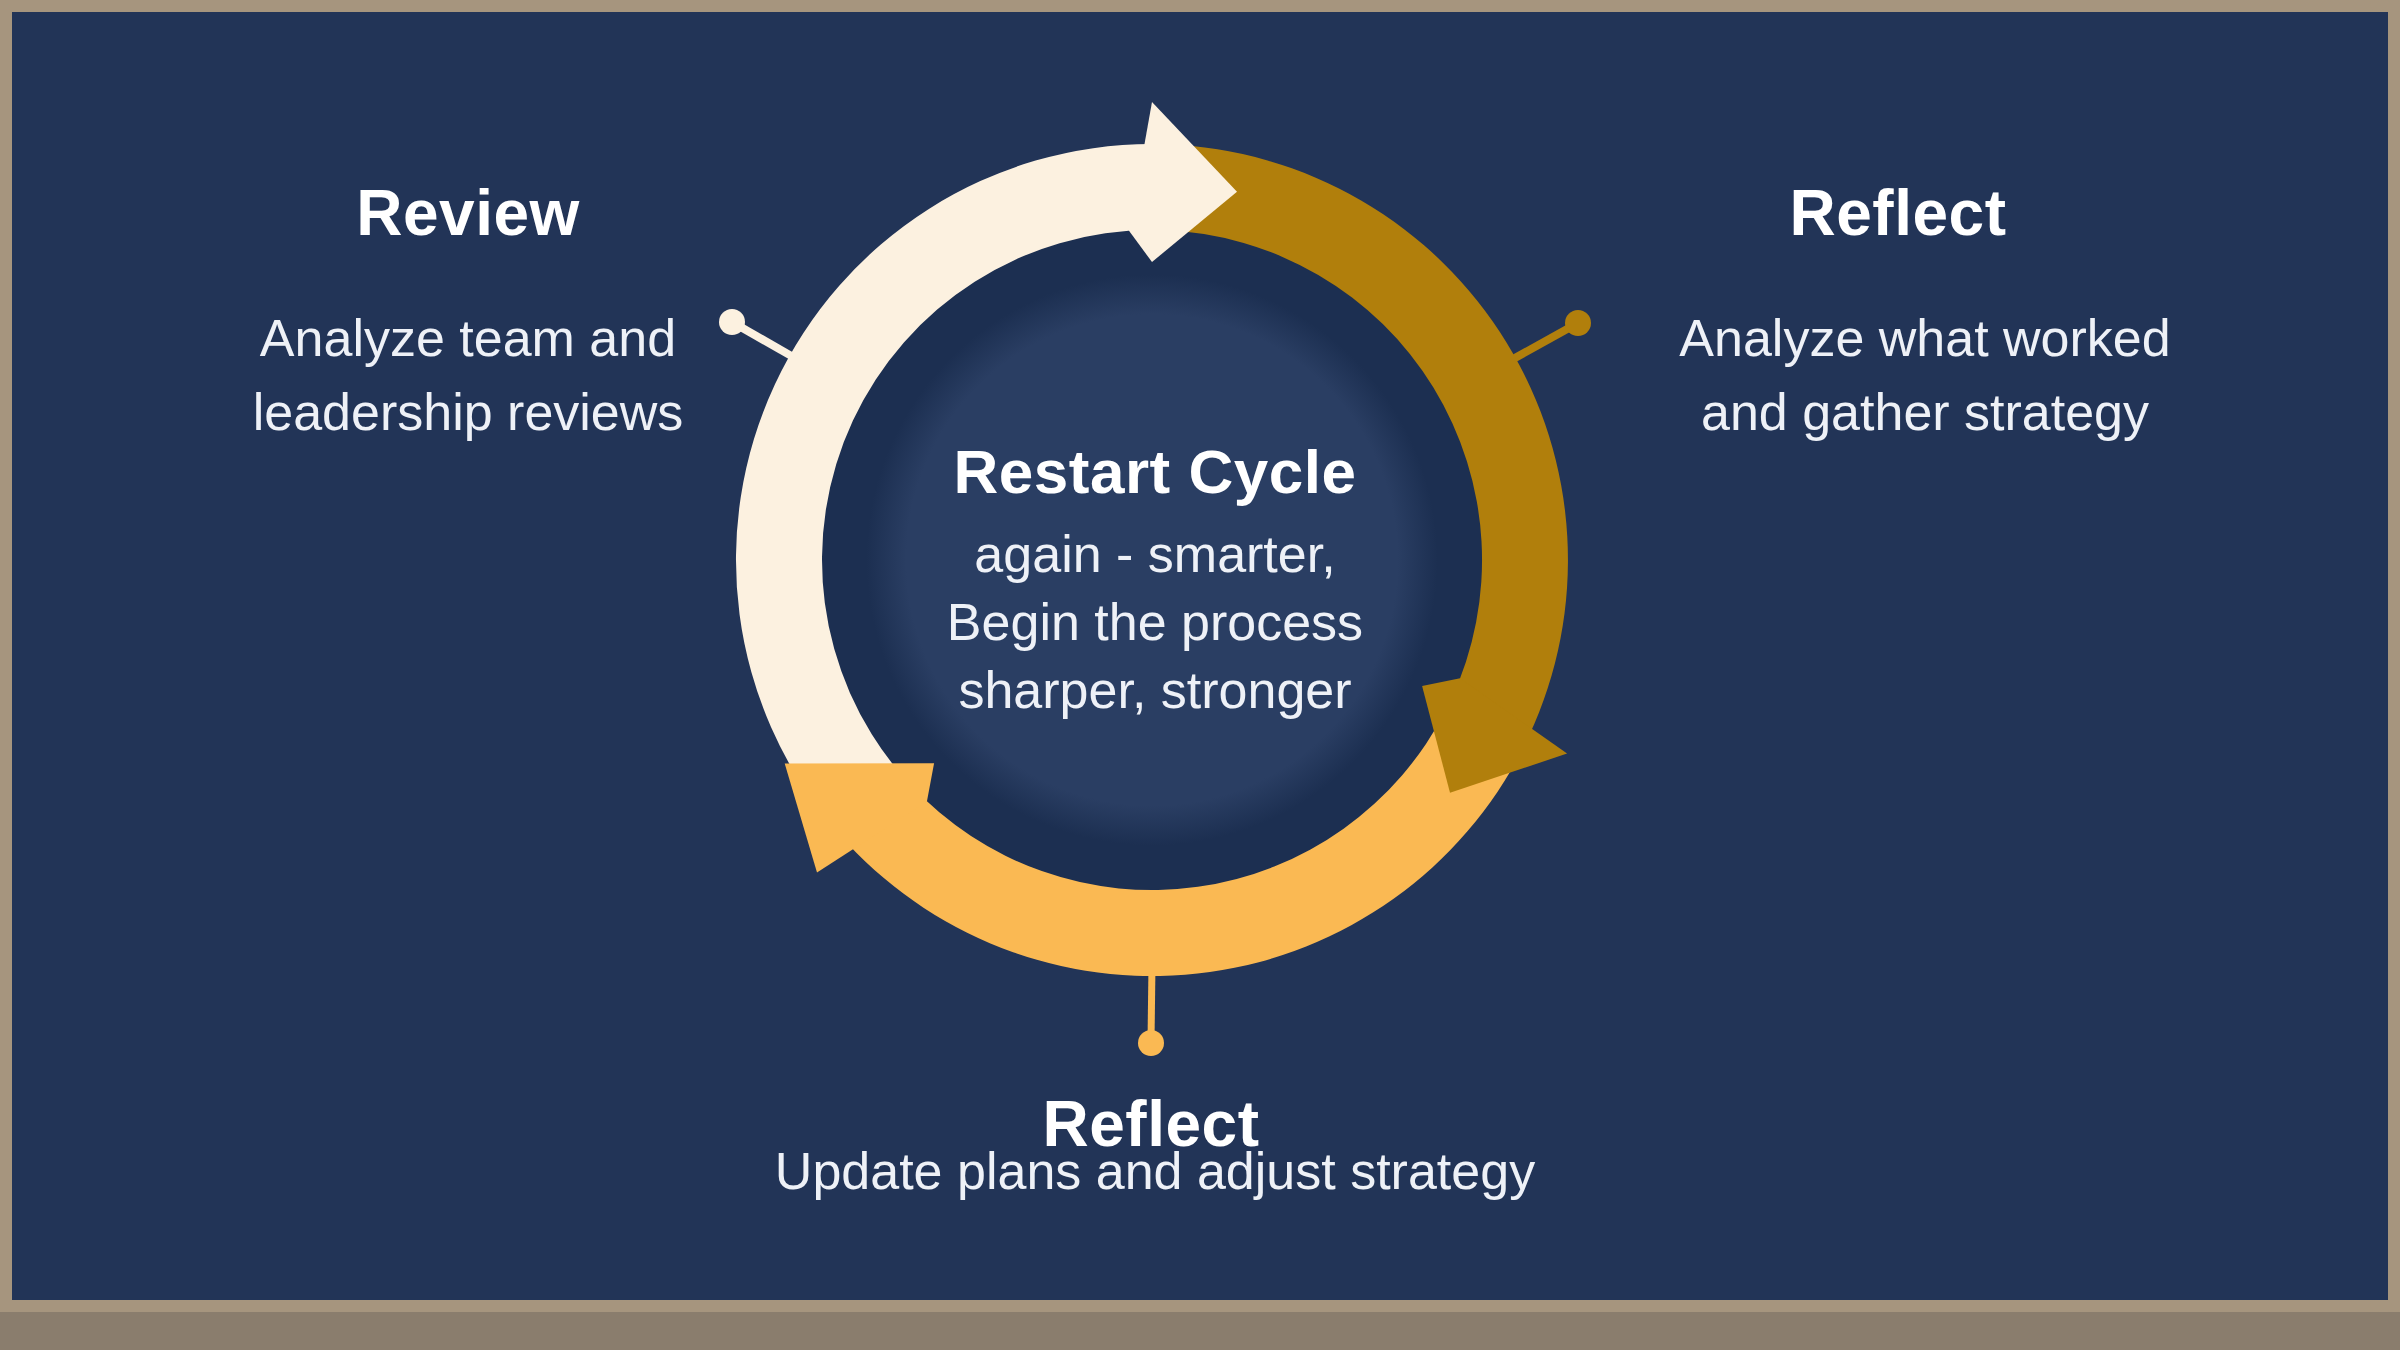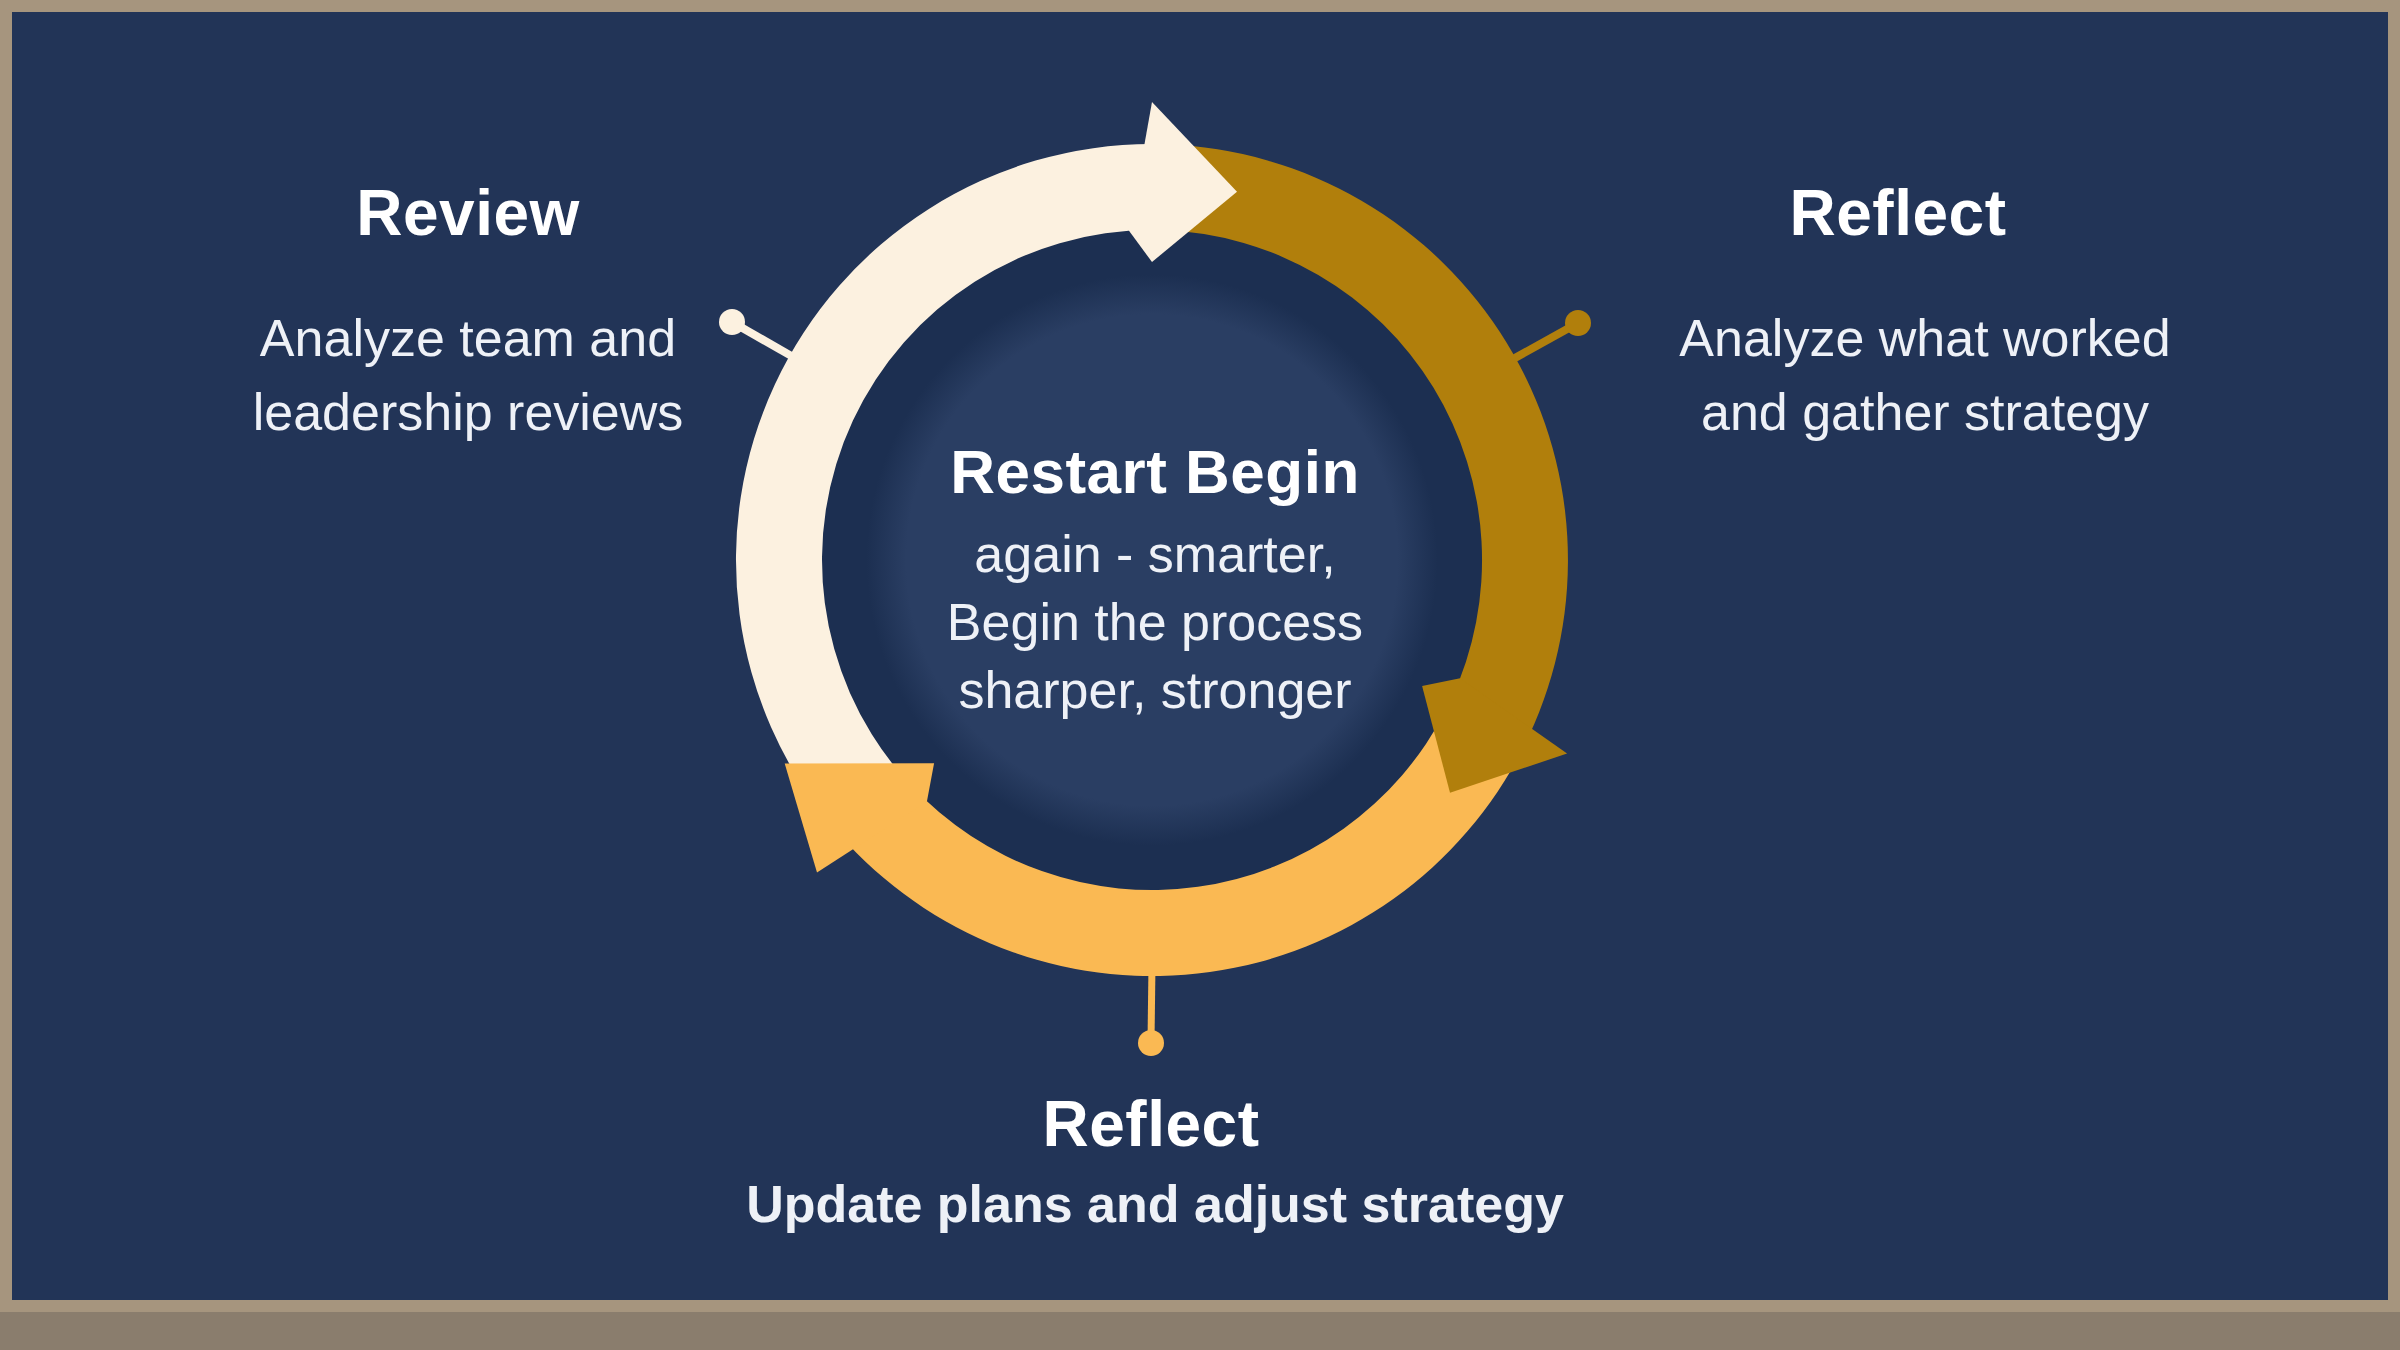--- a/index.html
+++ b/index.html
@@ -58,21 +58,21 @@
     font-weight: 400;
     color: #eef1f7;
     line-height: 68px;
   }
   
   #review-title  { left: 468px;  top: 181px; }
   #review-desc   { left: 468px;  top: 301px; }
   #reflect-title { left: 1866px; top: 181px; margin-left: 32px; }
   #reflect-desc  { left: 1925px; top: 301px; }
   #refine-title  { left: 1151px; top: 1092px; }
-  #refine-desc   { left: 1155px; top: 1175px; font-weight: bold; }
+  #refine-desc   { left: 1155px; top: 1142px; }
   #center-title  { left: 1155px; top: 441px; }
   #center-desc   { left: 1155px; top: 520px; }
 </style>
 </head>
 <body>
 
 <div class="stage">
 
   <svg class="diagram-svg" viewBox="0 0 2400 1350" aria-hidden="true">
     <defs>
@@ -116,21 +116,21 @@
 
   <div id="reflect-title" class="label step-title">Reflect</div>
   <div id="reflect-desc" class="label step-desc">
     <div>Analyze what worked</div>
     <div>and gather strategy</div>
   </div>
 
   <div id="refine-title" class="label step-title">Reflect</div>
   <div id="refine-desc" class="label step-desc single">Update plans and adjust strategy</div>
 
-  <div id="center-title" class="label center-title">Restart Begin</div>
+  <div id="center-title" class="label center-title">Restart Cycle</div>
   <div id="center-desc" class="label center-desc">
     <div>again - smarter,</div>
     <div>Begin the process</div>
     <div>sharper, stronger</div>
   </div>
 
   <div class="frame"></div>
 </div>
 
 </body></html>

